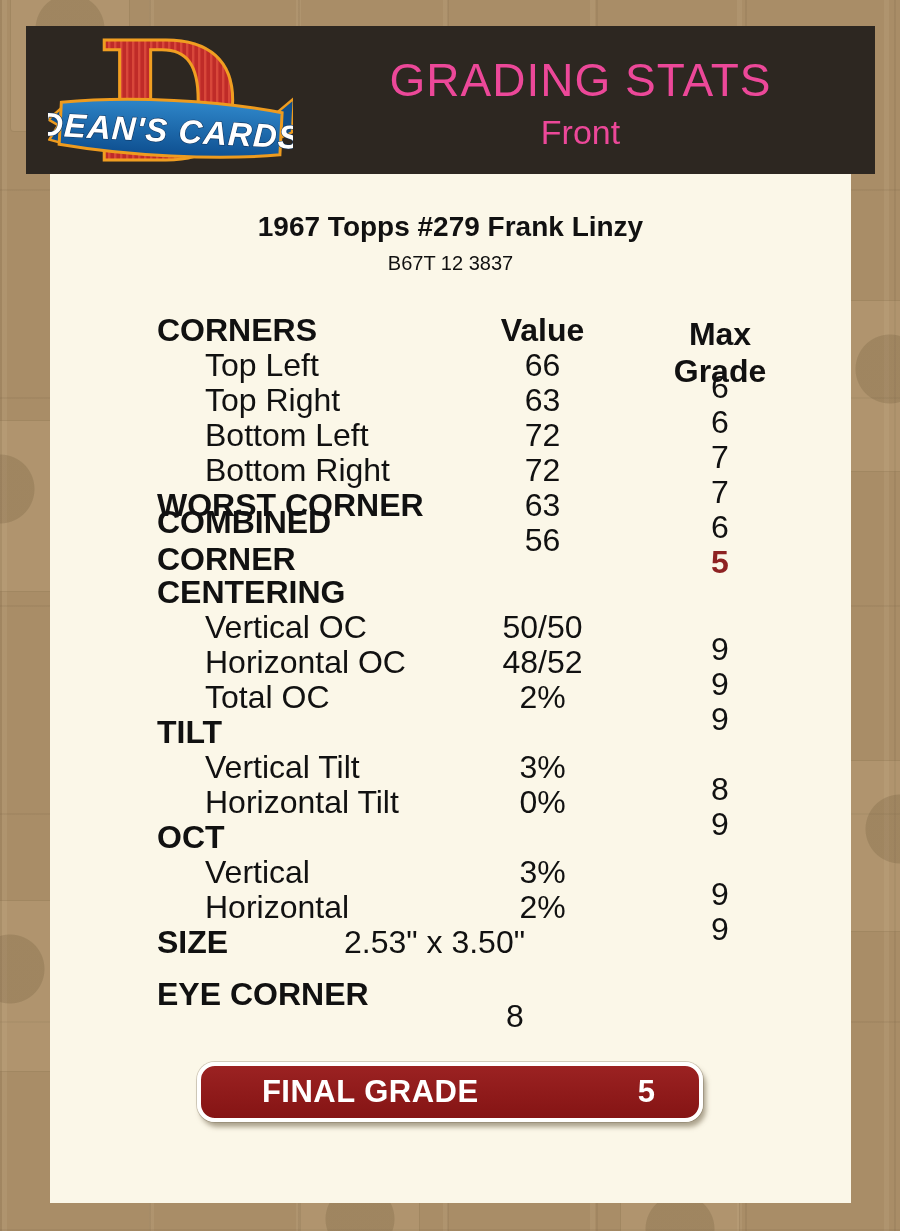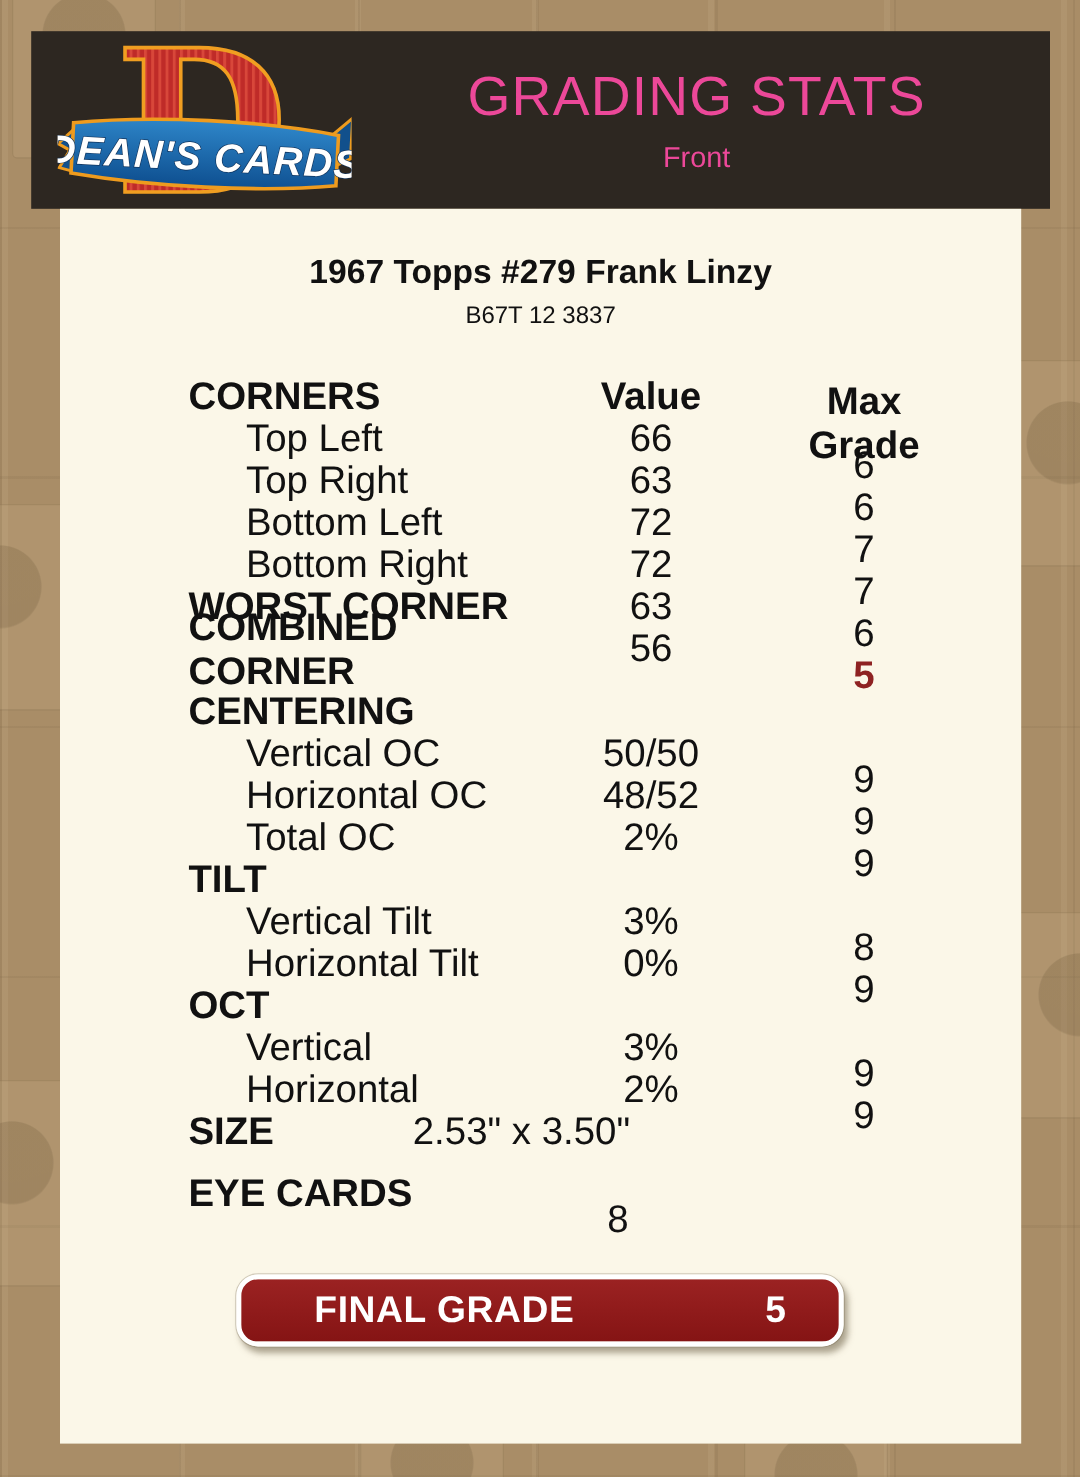--- a/index.html
+++ b/index.html
@@ -26,21 +26,21 @@
   
   .header{
     position:absolute;left:26px;top:26px;width:849px;height:148px;
     background:#2d2721;
   }
   .logo{position:absolute;left:22px;top:8px;width:245px;height:132px;}
   .htext{
     position:absolute;left:290px;right:30px;top:28px;text-align:center;color:#ec4899;
   }
   .htitle{font-size:46px;line-height:52px;letter-spacing:1px;}
-  .hsub{font-size:24px;line-height:40px;margin-top:6px;}
+  .hsub{font-size:34px;line-height:40px;margin-top:6px;}
   
   .panel{
     position:absolute;left:50px;top:174px;width:801px;height:1029px;
     background:#fbf7e8;box-sizing:border-box;padding-top:36px;
   }
   .card-title{text-align:center;font-size:28px;font-weight:bold;line-height:34px;}
   .card-id{text-align:center;font-size:20px;line-height:34px;margin-top:2px;}
   
   .gtable{margin:33px 0 0 107px;width:638px;font-size:32px;}
   .trow{display:flex;height:35px;align-items:center;}
@@ -202,21 +202,21 @@
           <span class="cell value">2%</span>
           <span class="cell grade">9</span>
         </div>
         <div class="trow">
           <span class="cell label bold">SIZE</span>
           <span class="cell value wide">2.53" x 3.50"</span>
           <span class="cell grade"></span>
         </div>
         <div class="tspacer"></div>
         <div class="trow">
-          <span class="cell label bold">EYE CARDS</span>
+          <span class="cell label bold">EYE CORNER</span>
           <span class="cell grade">8</span>
         </div>
       </div>
   </div>
 
   <div class="final-btn">
     <span class="final-label">FINAL GRADE</span>
     <span class="final-value">5</span>
   </div>
 </div>

